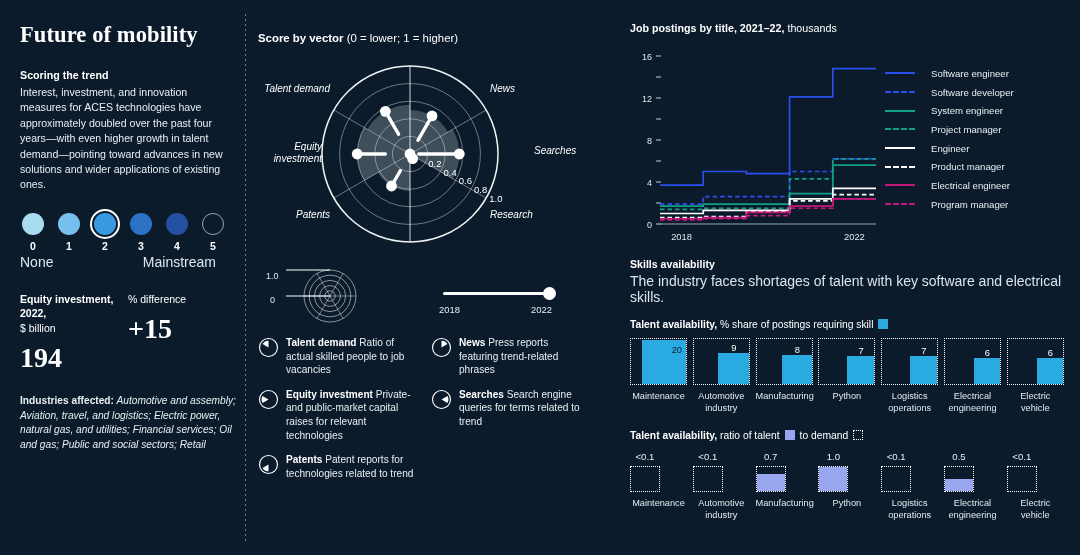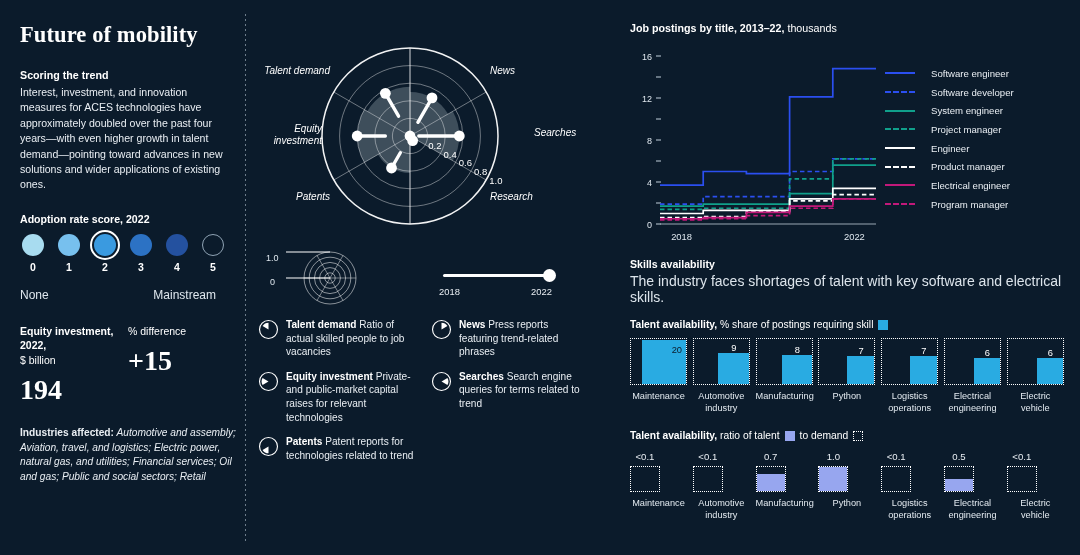--- a/index.html
+++ b/index.html
@@ -25,21 +25,21 @@
 
   .kicker { font-size: 10.6px; font-weight: 700; margin-bottom: 9px; }
 
   .dots-row { display: flex; gap: 10px; align-items: center; }
   .dot-wrap { width: 26px; display: flex; flex-direction: column; align-items: center; }
   .dot { width: 22px; height: 22px; border-radius: 50%; }
   .dot.sel { outline: 2px solid #fff; outline-offset: 2px; }
   .dot.hollow { background: transparent !important; border: 1px solid #8fa3b4; }
   .dot-num { font-size: 10.5px; font-weight: 700; margin-top: 5px; }
   .scale-ends { display: flex; justify-content: space-between; width: 196px; margin-top: 2px; }
-  .scale-ends span { font-size: 12px; color: #dfe7ee; margin-top: 13px; }
+  .scale-ends span { font-size: 14px; color: #dfe7ee; }
 
   .stat-grid { display: flex; gap: 0; margin-top: 22px; }
   .stat-col { width: 108px; }
   .stat-lab { font-size: 10.5px; font-weight: 700; line-height: 14.5px; }
   .stat-sub { font-size: 10.5px; font-weight: 400; line-height: 14.5px; }
   .stat-val { font-family: "Liberation Serif", serif; font-size: 28px; font-weight: 700; margin-top: 7px; }
 
   .ind-block { margin-top: 20px; font-size: 10.2px; line-height: 14.4px; font-style: italic; color:#e9eef3;}
   .ind-block b { font-style: normal; font-weight: 700; }
 
@@ -79,21 +79,21 @@
 
   .line-chart-wrap { position: relative; width: 440px; height: 212px; }
   .lc-legend { position: absolute; left: 255px; top: 22px; }
   .lcl-item { display: flex; align-items: center; gap: 16px; height: 18.7px; }
   .lcl-swatch { width: 30px; height: 0; border-top-width: 2px; }
   .lcl-label { font-size: 9.6px; color: #e9eef3; white-space: nowrap; }
 
   .skills-head { font-size: 10.6px; font-weight: 700; margin-top: 4px; }
   .skills-sub { font-size: 14px; color:#dce4eb; margin-top: 3px; }
 
-  .avail-title { font-size: 10.3px; margin-top: 14px; display:flex; align-items:flex-end; gap:5px;}
+  .avail-title { font-size: 10.3px; margin-top: 14px; display:flex; align-items:flex-start; gap:5px;}
   .avail-title b { font-weight: 700; }
   .sw-blue { display:inline-block; width:10px; height:10px; background:#29abe2; }
   .sw-dot { display:inline-block; width:10px; height:10px; border:1.2px dotted #fff; }
 
   .waffle-row { display: flex; gap: 0; margin-top: 8px; }
   .waffle-cell { width: 62.8px; }
   .waffle-box {
     position: relative; width: 57px; height: 47px;
     border: 1.3px dotted #ffffff;
   }
@@ -114,21 +114,20 @@
 
 <div class="page">
 
   <div class="col-left">
     <div class="main-title">Future of mobility</div>
 
     <div class="sec-head">Scoring the trend</div>
     <div class="body-txt">Interest, investment, and innovation measures for ACES technologies have approximately doubled over the past four years—with even higher growth in talent demand—pointing toward advances in new solutions and wider applications of existing ones.</div>
 
     <div style="margin-top:20px;">
-      <div class="kicker">Adoption rate score, 2022</div>
       <div class="dots-row" id="dotsRow">
           <div class="dot-wrap">
             <div class="dot" style="background: rgb(168, 220, 240);"></div>
             <div class="dot-num">0</div>
           </div>
           <div class="dot-wrap">
             <div class="dot" style="background: rgb(119, 192, 238);"></div>
             <div class="dot-num">1</div>
           </div>
           <div class="dot-wrap">
@@ -167,20 +166,23 @@
     </div>
 
     <div class="ind-block">
       <b>Industries affected:</b><span> Automotive and assembly; Aviation, travel, and logistics; Electric power, natural gas, and utilities; Financial services; Oil and gas; Public and social sectors; Retail</span>
     </div>
   </div>
 
   <div class="v-divider"></div>
 
   <div class="col-mid">
+    <div class="panel-title">
+      <b>Score by vector</b><span> (0 = lower; 1 = higher)</span>
+    </div>
 
     <div class="radar-box">
       <svg id="radarSvg" width="330" height="212" viewBox="0 0 330 212">
           <path d="M 152 104 L 152 60 A 44 44 0 0 1 190.10511776651532 82 Z" fill="#8d9aa6" fill-opacity="0.40" stroke="none"></path>
           <path d="M 152 104 L 194.67773189849714 79.36 A 49.28 49.28 0 0 1 194.67773189849714 128.64 Z" fill="#8d9aa6" fill-opacity="0.40" stroke="none"></path>
           <path d="M 152 104 L 156.57261413198182 106.64 A 5.279999999999999 5.279999999999999 0 0 1 152 109.28 Z" fill="#8d9aa6" fill-opacity="0.40" stroke="none"></path>
           <path d="M 152 104 L 152 140.96 A 36.96 36.96 0 0 1 119.99170107612716 122.48000000000002 Z" fill="#8d9aa6" fill-opacity="0.40" stroke="none"></path>
           <path d="M 152 104 L 106.27385868018163 130.4 A 52.8 52.8 0 0 1 106.27385868018163 77.60000000000002 Z" fill="#8d9aa6" fill-opacity="0.40" stroke="none"></path>
           <path d="M 152 104 L 109.32226810150286 79.36000000000001 A 49.28 49.28 0 0 1 152 54.72 Z" fill="#8d9aa6" fill-opacity="0.40" stroke="none"></path>
           <circle cx="152" cy="104" r="17.6" fill="none" stroke="#ffffff" stroke-opacity="0.45" stroke-width="0.9"></circle>
@@ -288,21 +290,21 @@
                 <path d="M 11 11 L 17.23538290724796 7.4 A 7.2 7.2 0 0 1 17.23538290724796 14.6 Z" fill="#ffffff"></path>
               </svg></div>
             <div class="leg-txt"><b>Searches</b><span> Search engine queries for terms related to trend</span></div>
           </div>
         </div>
     </div>
   </div>
 
   <div class="col-right">
     <div class="chart-title">
-      <b>Job postings by title, 2013–22,</b><span> thousands</span>
+      <b>Job postings by title, 2021–22,</b><span> thousands</span>
     </div>
 
     <div class="line-chart-wrap">
       <svg id="lineSvg" width="250" height="212" viewBox="0 0 250 212">
           <line x1="26" y1="182" x2="31" y2="182" stroke="#9aa8b4" stroke-width="1.3"></line>
           <text x="22" y="185.5" fill="#dfe7ee" font-size="9" text-anchor="end" font-family="&quot;Liberation Sans&quot;, sans-serif">0</text>
           <line x1="26" y1="140" x2="31" y2="140" stroke="#9aa8b4" stroke-width="1.3"></line>
           <text x="22" y="143.5" fill="#dfe7ee" font-size="9" text-anchor="end" font-family="&quot;Liberation Sans&quot;, sans-serif">4</text>
           <line x1="26" y1="98" x2="31" y2="98" stroke="#9aa8b4" stroke-width="1.3"></line>
           <text x="22" y="101.5" fill="#dfe7ee" font-size="9" text-anchor="end" font-family="&quot;Liberation Sans&quot;, sans-serif">8</text>

